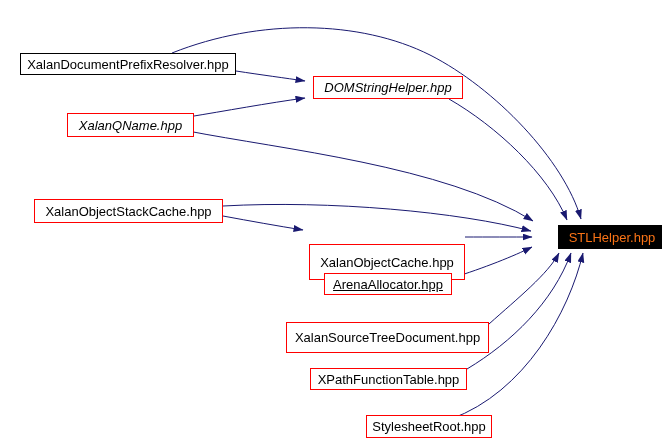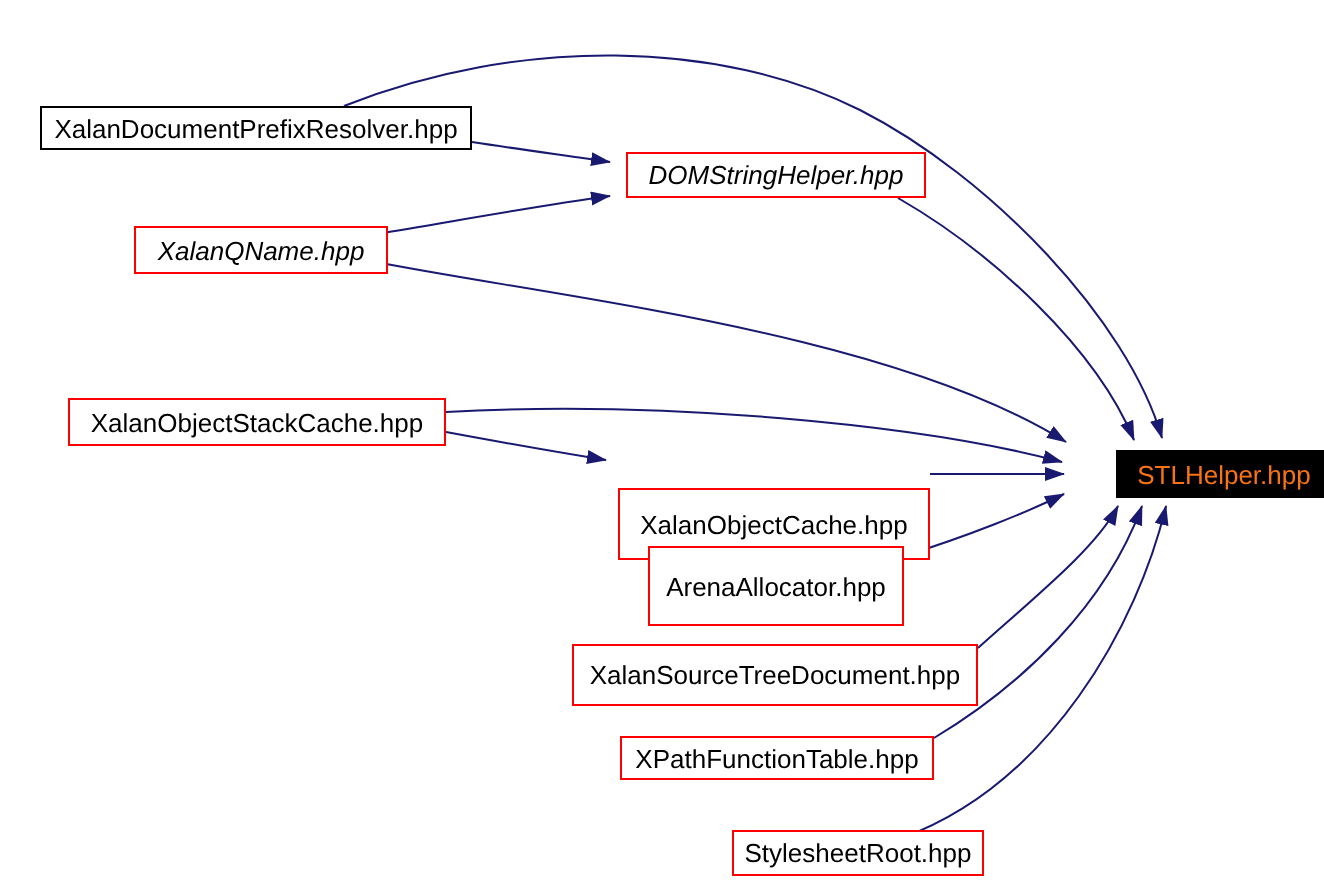--- a/index.html
+++ b/index.html
@@ -72,21 +72,21 @@
   <div class="node plain" style="left:20px; top:53px; width:216px; height:22px;">XalanDocumentPrefixResolver.hpp</div>
 
   <div class="node" style="left:313px; top:76px; width:150px; height:23px;font-style:italic;">DOMStringHelper.hpp</div>
 
   <div class="node" style="left:67px; top:113px; width:127px; height:24px;font-style:italic;">XalanQName.hpp</div>
 
   <div class="node" style="left:34px; top:199px; width:189px; height:24px;">XalanObjectStackCache.hpp</div>
 
   <div class="node" style="left:309px; top:226px; width:156px; height:36px;margin-top:18px;">XalanObjectCache.hpp</div>
 
-  <div class="node" style="left:324px; top:273px; width:128px; height:40px;">ArenaAllocator.hpp</div>
+  <div class="node" style="left:324px; top:273px; width:128px; height:22px;text-decoration:underline;">ArenaAllocator.hpp</div>
 
   <div class="node" style="left:286px; top:322px; width:203px; height:31px;">XalanSourceTreeDocument.hpp</div>
 
   <div class="node" style="left:310px; top:368px; width:157px; height:22px;">XPathFunctionTable.hpp</div>
 
   <div class="node" style="left:324px; top:415px; width:126px; height:23px;margin-left:42px;">StylesheetRoot.hpp</div>
 
   <div class="node target" style="left:538px; top:225px; width:108px; height:24px;">STLHelper.hpp</div>
 
 </div>

